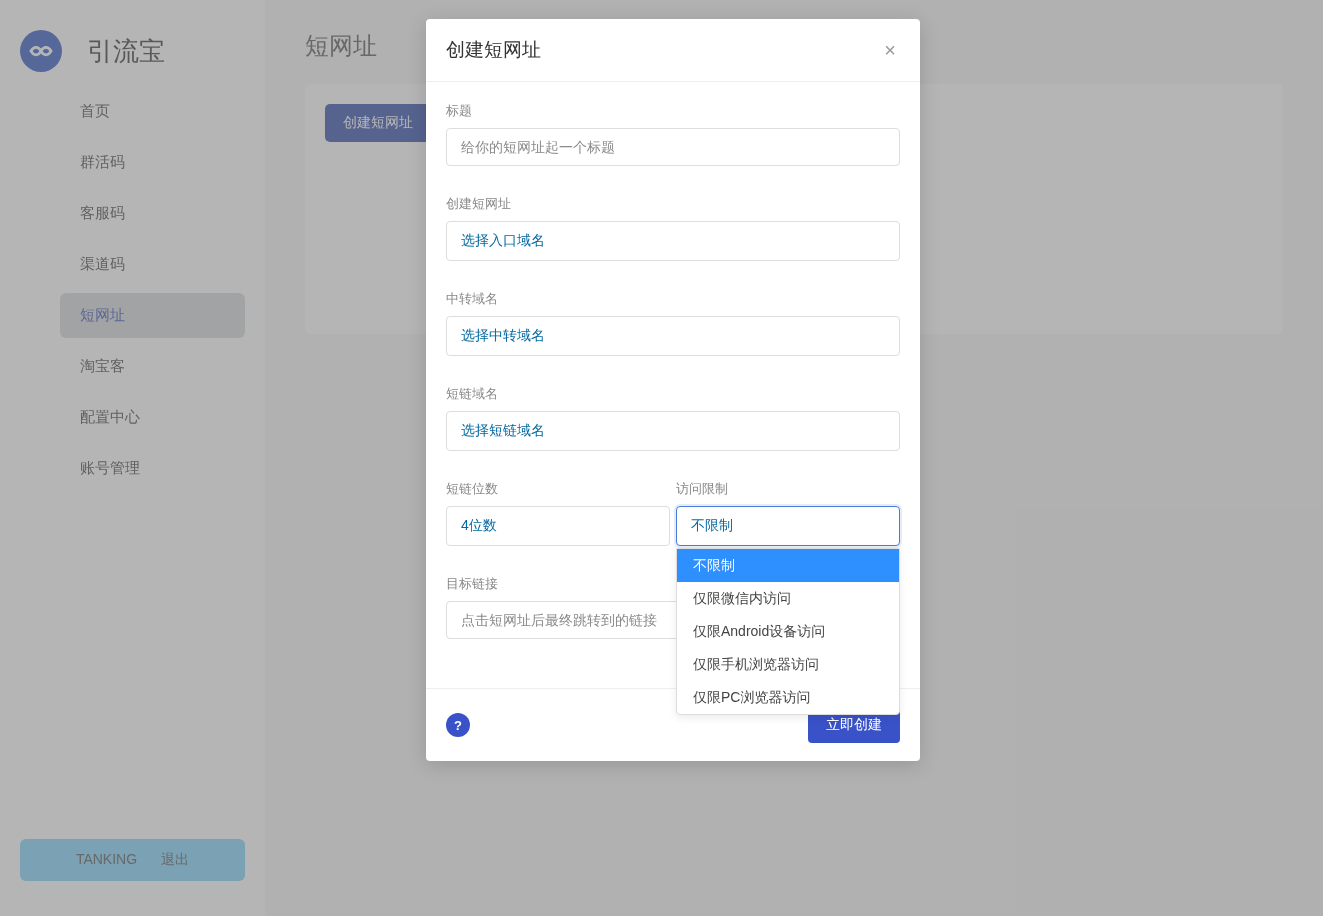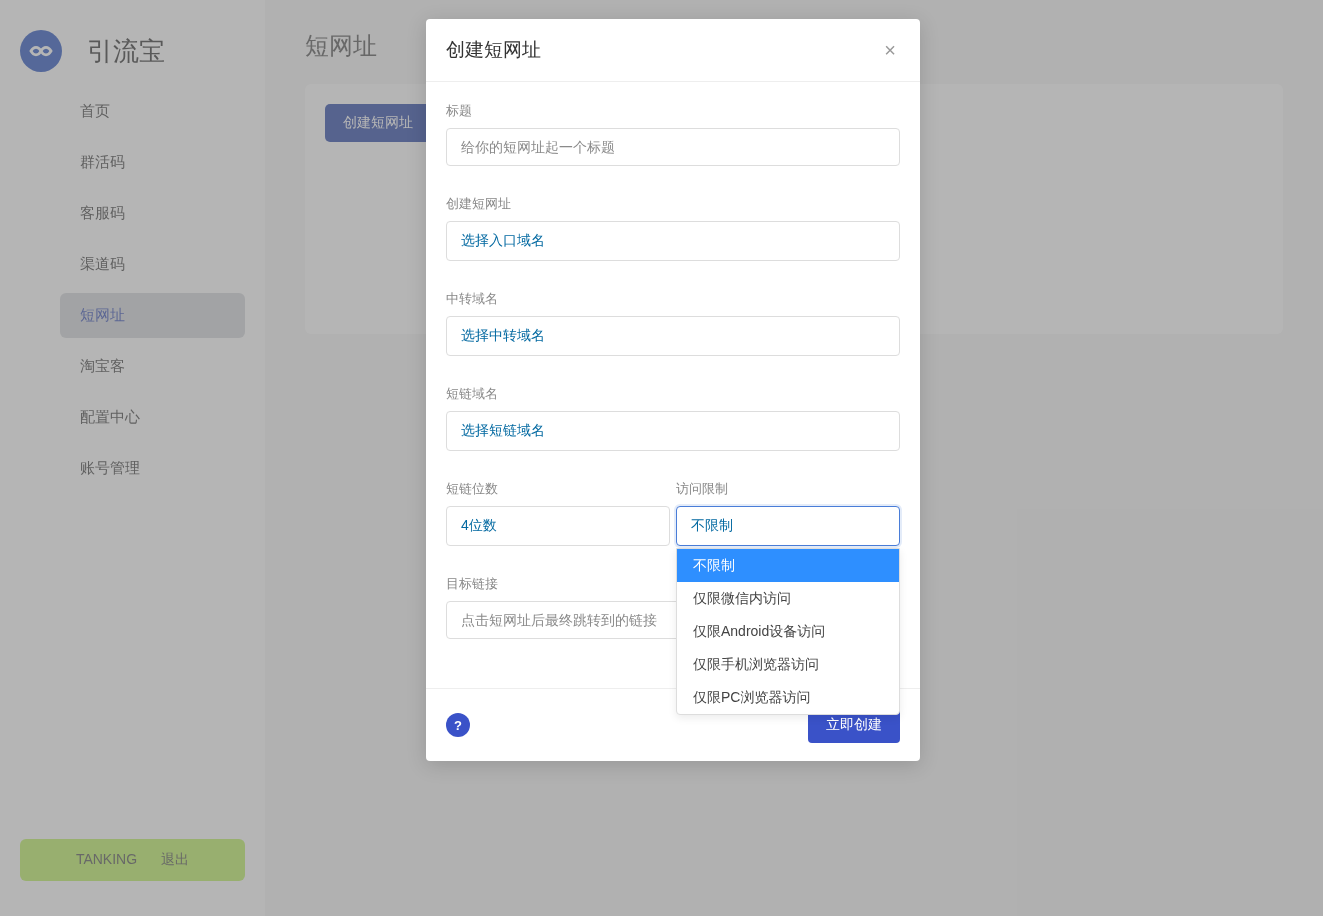--- a/index.html
+++ b/index.html
@@ -57,21 +57,21 @@
     .nav-item.active {
       background: #d6d8dc;
       color: #3a52b5;
       font-weight: 500;
     }
     .footer-pill {
       position: absolute;
       bottom: 35px;
       left: 20px;
       right: 20px;
-      background: #bef264;
+      background: #7dd3fc;
       border-radius: 6px;
       padding: 12px 20px;
       text-align: center;
       font-size: 14px;
       color: #555;
       display: flex;
       justify-content: center;
       gap: 24px;
     }
     

